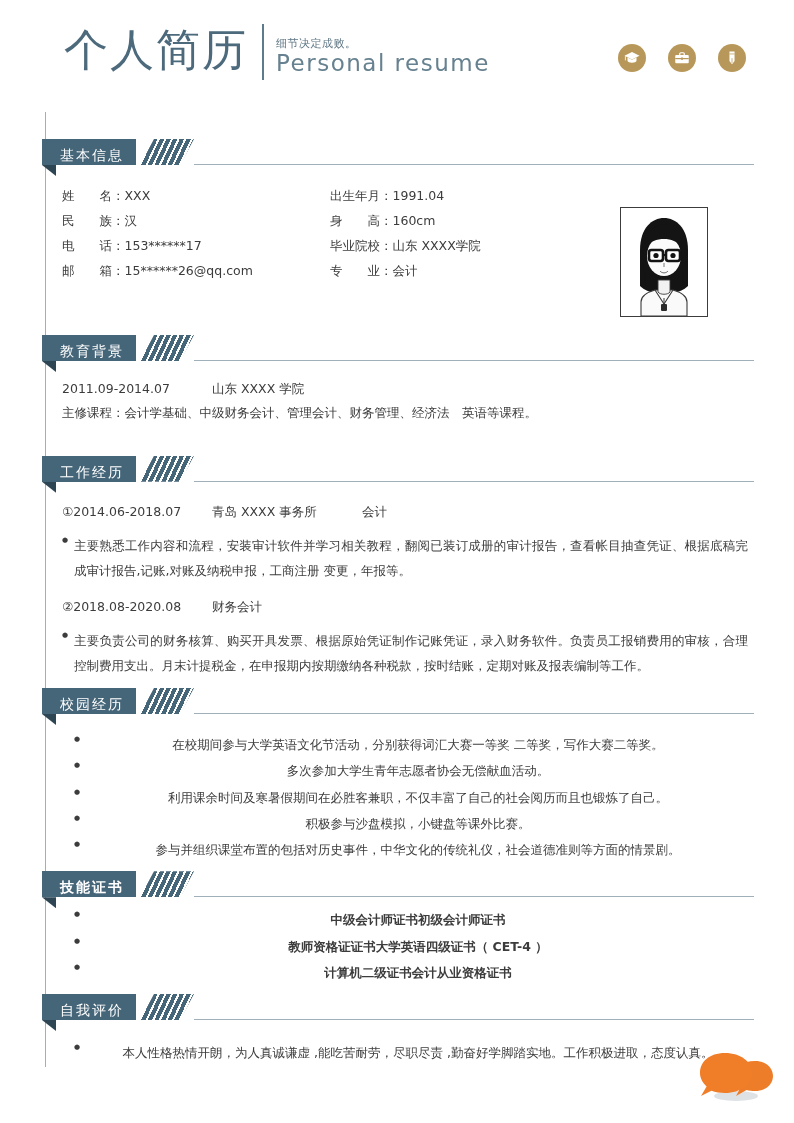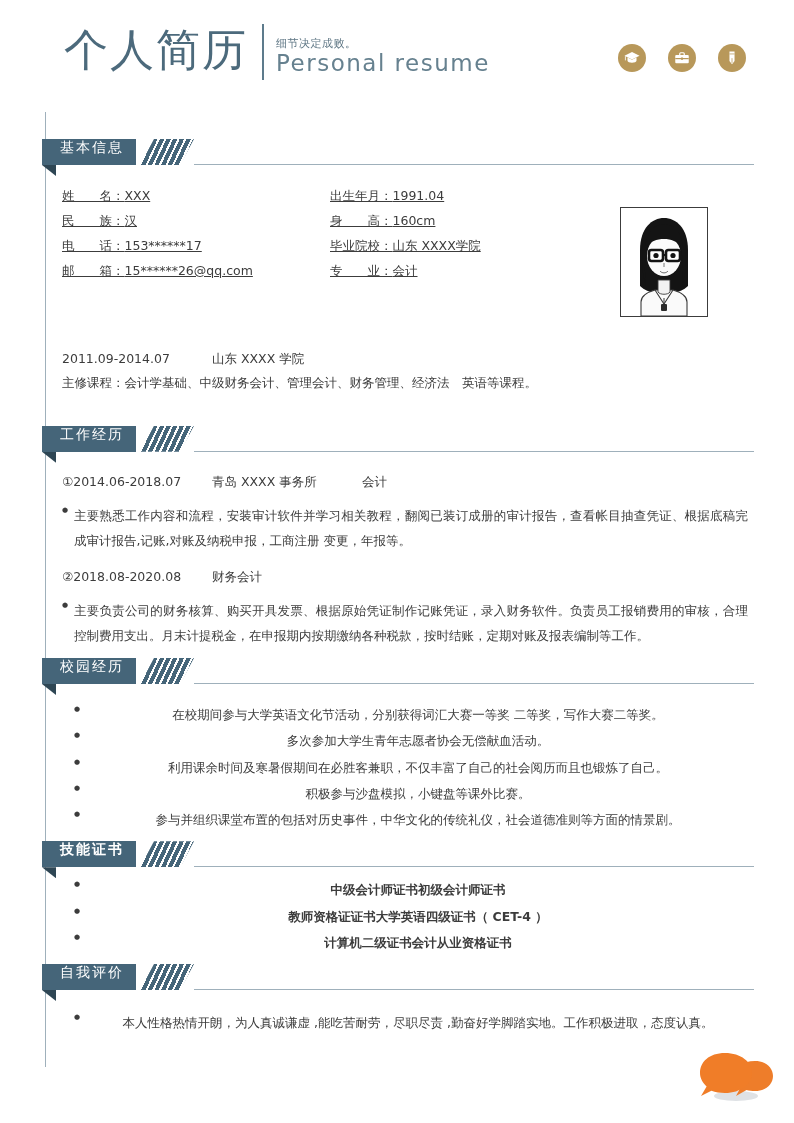--- a/index.html
+++ b/index.html
@@ -51,21 +51,21 @@
   }
 
   
   .section{position:relative;}
   .ribbon{
     position:relative;height:30px;margin-left:42px;
   }
   .ribbon-body{
     position:absolute;left:0;top:0;height:26px;
     background:#456579;
-    display:flex;align-items:flex-start;
+    display:flex;align-items:flex-end;
     padding-left:18px;padding-right:12px;
     box-sizing:border-box;
   }
   .ribbon-text{
     font-size:14px;color:#ffffff;letter-spacing:2px;
     font-family:"DejaVu Sans","Liberation Sans",sans-serif;
     white-space:nowrap;
   }
   
   .ribbon-fold{
@@ -92,21 +92,21 @@
     font-size:12.5px;line-height:1.95;color:#3c3c3c;
     font-family:"DejaVu Sans","Liberation Sans",sans-serif;
   }
 
   
   .basic-wrap{position:relative;padding-top:14px;height:152px;}
   .basic-col{position:absolute;top:14px;}
   .basic-col.left{left:62px;}
   .basic-col.right{left:330px;}
   .info-row{display:flex;font-size:12.5px;line-height:25px;color:#3c3c3c;
-    font-family:"DejaVu Sans","Liberation Sans",sans-serif;white-space:nowrap;text-decoration:underline;}
+    font-family:"DejaVu Sans","Liberation Sans",sans-serif;white-space:nowrap;}
   .info-label{display:inline-block;min-width:62px;letter-spacing:0;}
   .info-val{}
   .photo{
     position:absolute;right:86px;top:38px;
     width:86px;height:108px;border:1px solid #3c3c3c;background:#fff;
     overflow:hidden;
   }
   .photo svg{display:block;}
 
   
@@ -245,20 +245,28 @@
           <path d="M39 63 C41 65.5 45 65.5 47 63" stroke="#6b6b6b" stroke-width="1" fill="none"></path>
 
           <path d="M43 90 L43 96" stroke="#3a3a3a" stroke-width="1"></path>
           <rect x="40" y="96" width="6" height="7" rx="1" fill="#2b2b2b"></rect>
         </svg>
       </div>
     </div>
   </div>
 
   <div class="section">
+    <div class="ribbon">
+      <div class="ribbon-body">
+        <span class="ribbon-text">教育背景</span>
+      </div>
+      <div class="ribbon-fold"></div>
+      <div class="ribbon-stripes" style="left: 98px;"></div>
+      <div class="ribbon-rule" style="left: 152px;"></div>
+    </div>
     <div class="sec-body" style="padding-top:12px;">
       <div class="tab-row line">
         <span class="c1">2011.09-2014.07</span>
         <span>山东 XXXX 学院</span>
       </div>
       <div class="line">主修课程：会计学基础、中级财务会计、管理会计、财务管理、经济法　英语等课程。</div>
     </div>
   </div>
 
   <div class="section" style="margin-top:30px;">

